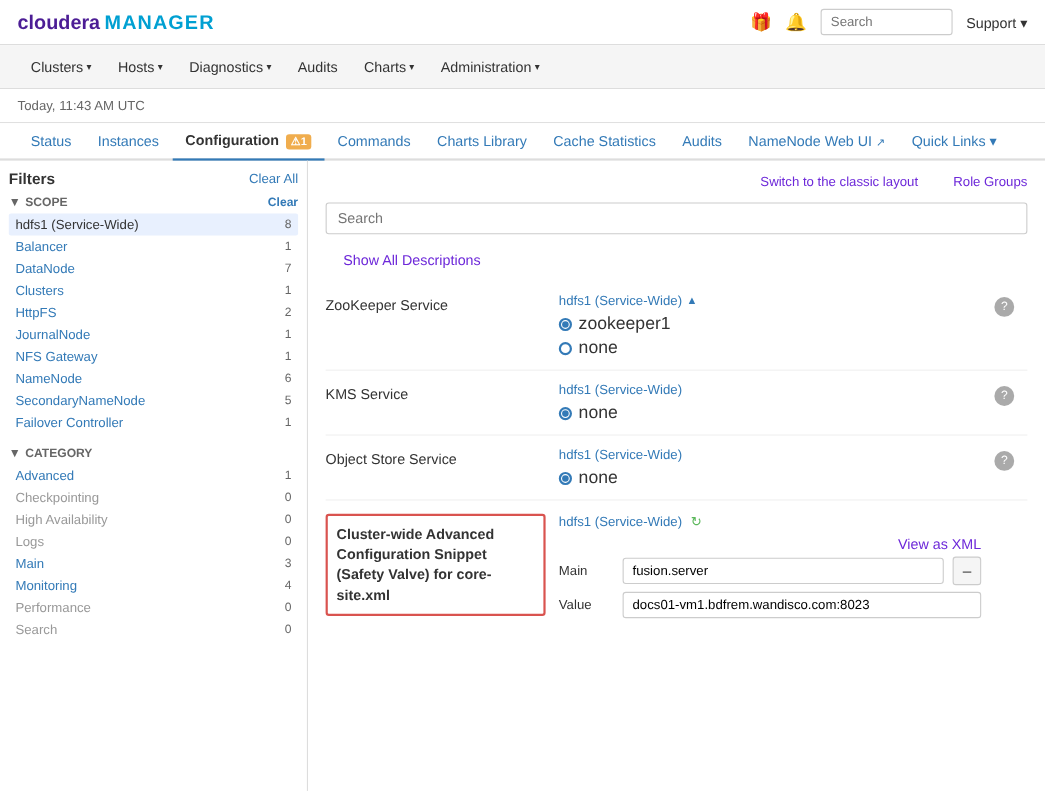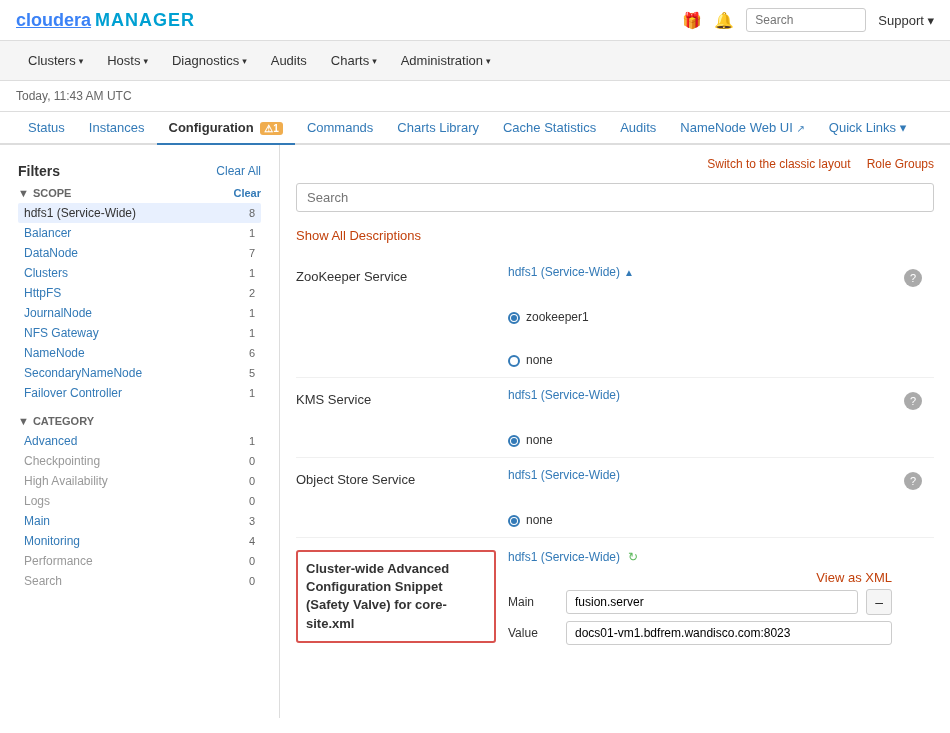--- a/index.html
+++ b/index.html
@@ -8,21 +8,21 @@
     
     .top-navbar {
       display: flex;
       align-items: center;
       justify-content: space-between;
       padding: 8px 16px;
       background: #fff;
       border-bottom: 1px solid #ddd;
     }
     .logo-area { display: flex; align-items: center; gap: 4px; }
-    .logo-cloudera { color: #3b82f6; font-size: 18px; font-weight: bold; text-decoration: underline; }
+    .logo-cloudera { color: #4c1d95; font-size: 18px; font-weight: bold; }
     .logo-manager { color: #00a0d2; font-size: 18px; font-weight: bold; letter-spacing: 1px; }
     .top-right { display: flex; align-items: center; gap: 12px; }
     .search-box {
       border: 1px solid #ccc;
       border-radius: 3px;
       padding: 4px 8px;
       font-size: 12px;
       width: 120px;
     }
     .support-btn {
@@ -132,21 +132,21 @@
     .content-area {
       display: flex;
       height: calc(733px - 160px);
     }
 
     
     .sidebar {
       width: 280px;
       min-width: 280px;
       border-right: 1px solid #ddd;
-      padding: 18px;
+      padding: 8px;
       overflow-y: auto;
     }
     .sidebar-header {
       display: flex;
       justify-content: space-between;
       align-items: center;
       margin-bottom: 8px;
     }
     .sidebar-title { font-weight: bold; font-size: 14px; }
     .clear-all-btn { color: #337ab7; cursor: pointer; font-size: 12px; }
@@ -191,21 +191,21 @@
       padding: 12px 16px;
       overflow-y: auto;
     }
     .panel-top-actions {
       display: flex;
       justify-content: flex-end;
       gap: 16px;
       margin-bottom: 12px;
       font-size: 12px;
     }
-    .panel-link { color: #c2410c; cursor: pointer; text-decoration: none; }
+    .panel-link { color: #6d28d9; cursor: pointer; text-decoration: none; margin-left: 16px; }
     .search-bar {
       width: 100%;
       border: 1px solid #ccc;
       border-radius: 3px;
       padding: 6px 10px;
       font-size: 13px;
       margin-bottom: 16px;
       color: #999;
     }
     .config-row {
@@ -220,21 +220,21 @@
     .config-values {}
     .config-scope-header {
       font-size: 12px;
       color: #337ab7;
       margin-bottom: 6px;
       display: flex;
       align-items: center;
       gap: 4px;
     }
     .radio-group { display: flex; flex-direction: column; gap: 4px; }
-    .radio-option { display: flex; align-items: flex-end; gap: 6px; font-size: 12px; margin-top: 25px; }
+    .radio-option { display: flex; align-items: center; gap: 6px; font-size: 16px; }
     .radio-circle {
       width: 12px; height: 12px;
       border: 2px solid #337ab7;
       border-radius: 50%;
       display: flex; align-items: center; justify-content: center;
       flex-shrink: 0;
     }
     .radio-circle.selected::after {
       content: '';
       width: 6px; height: 6px;

